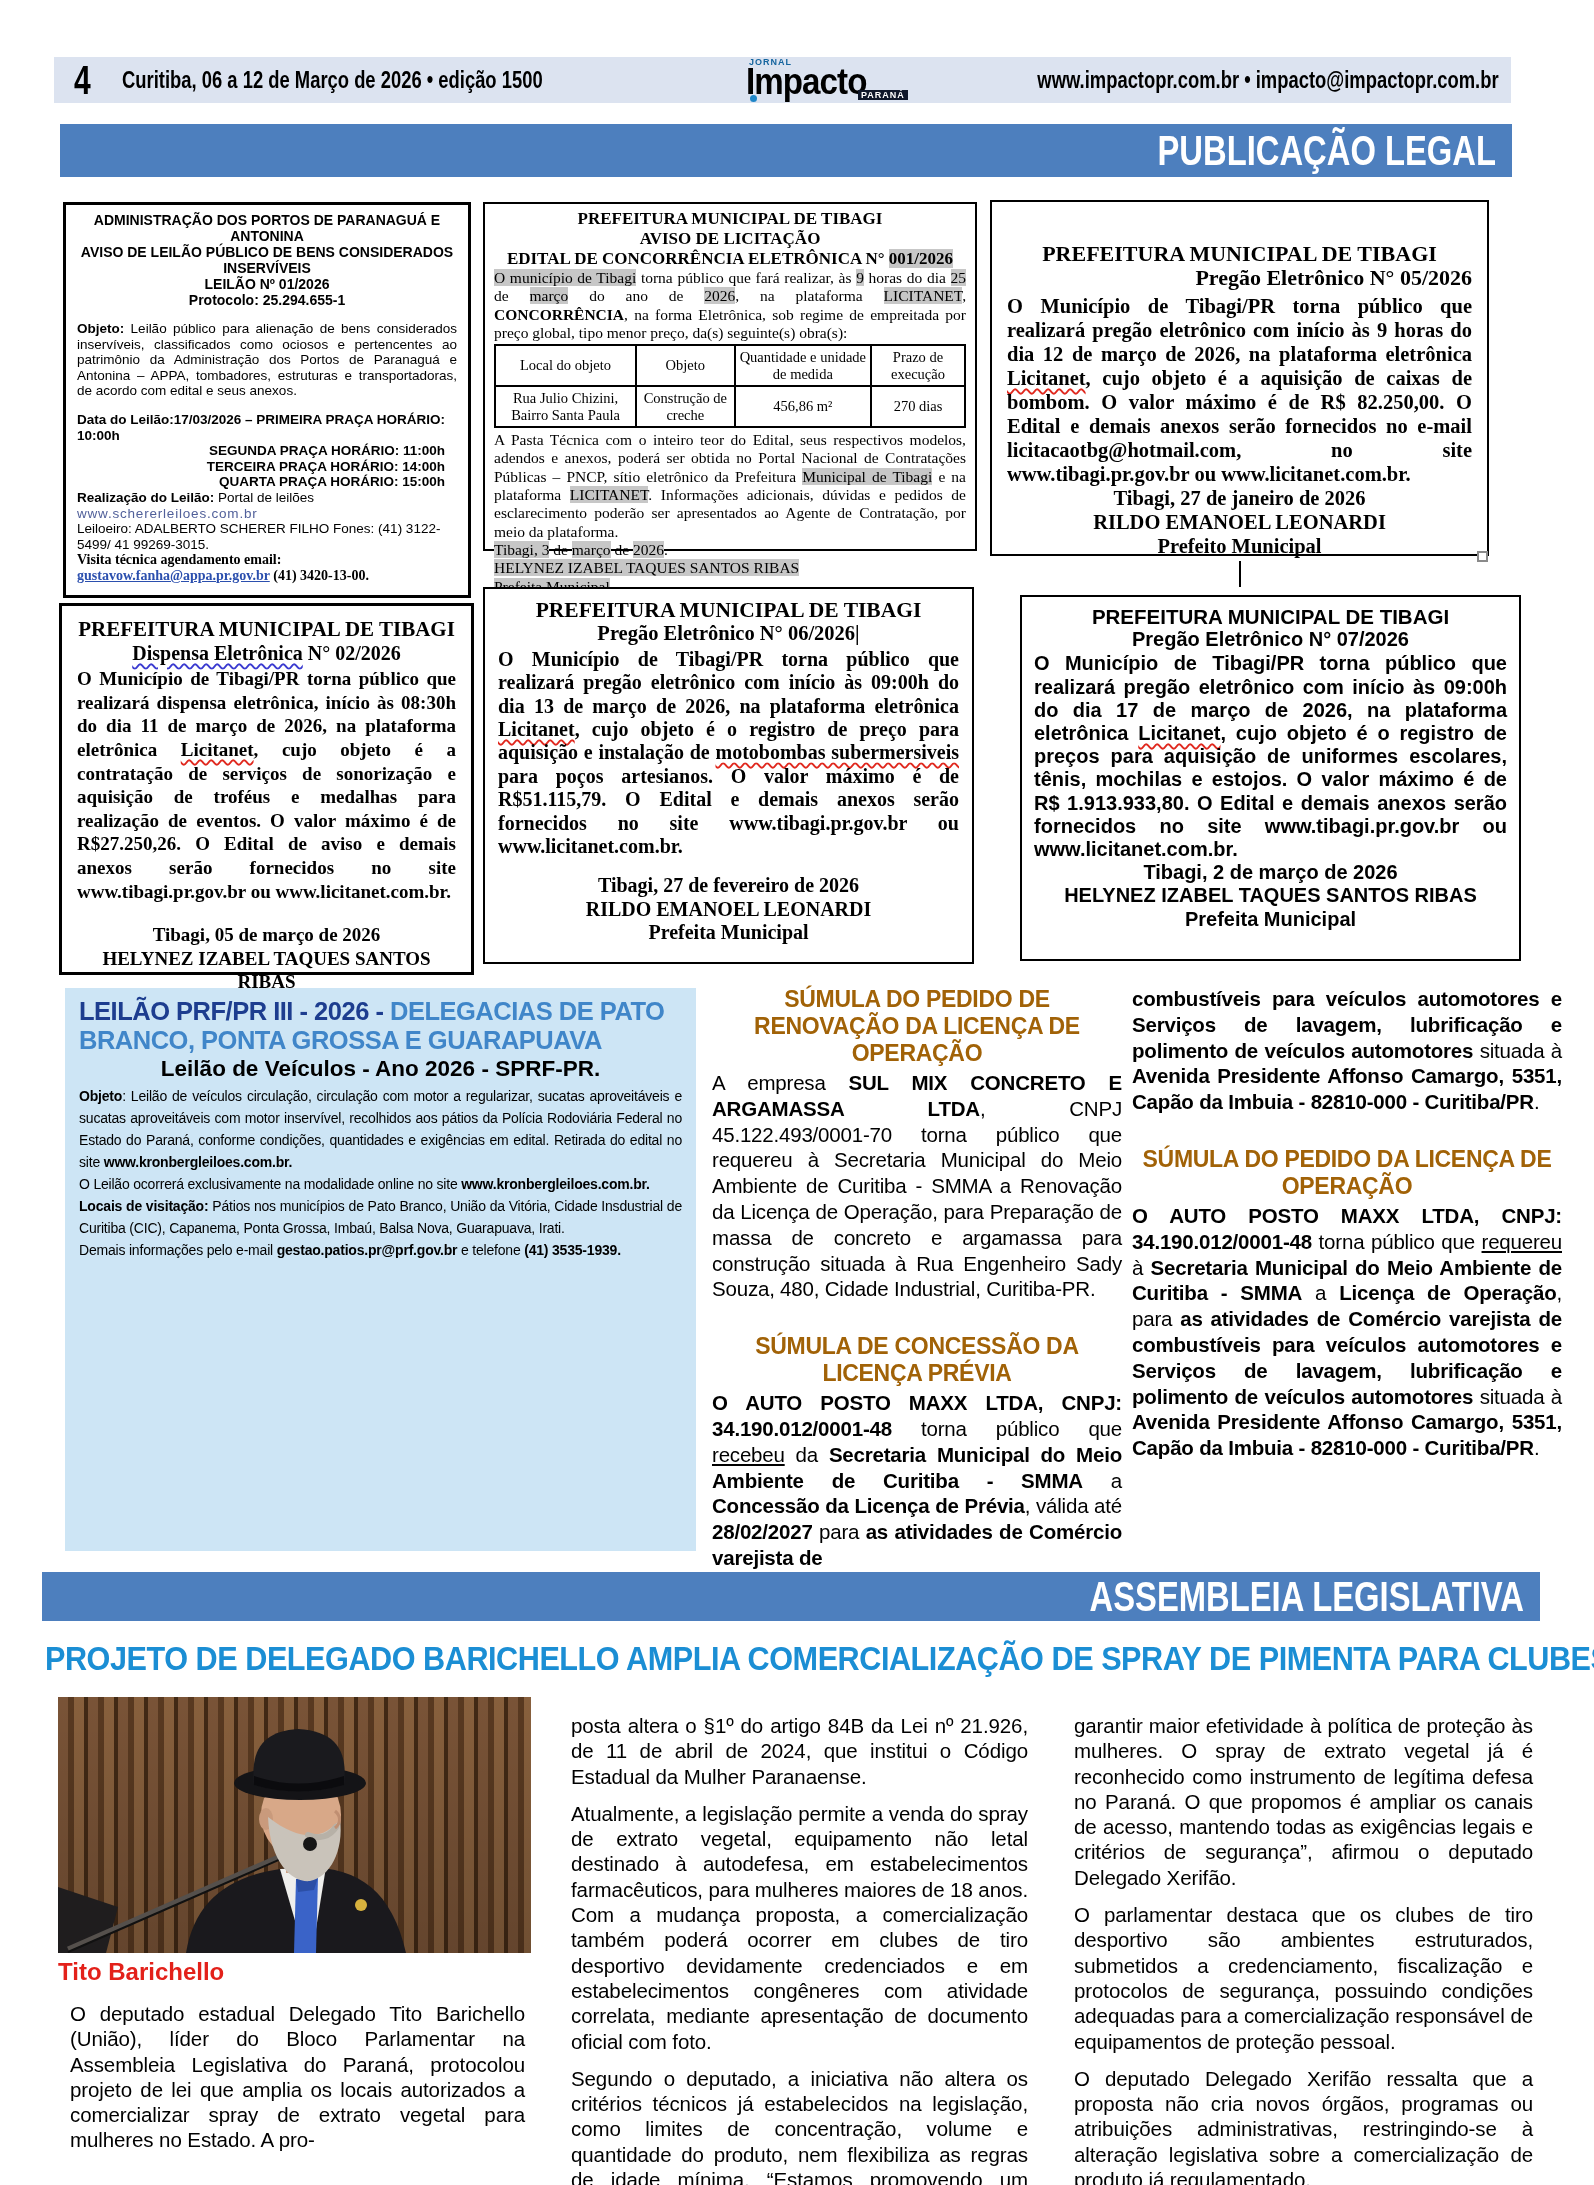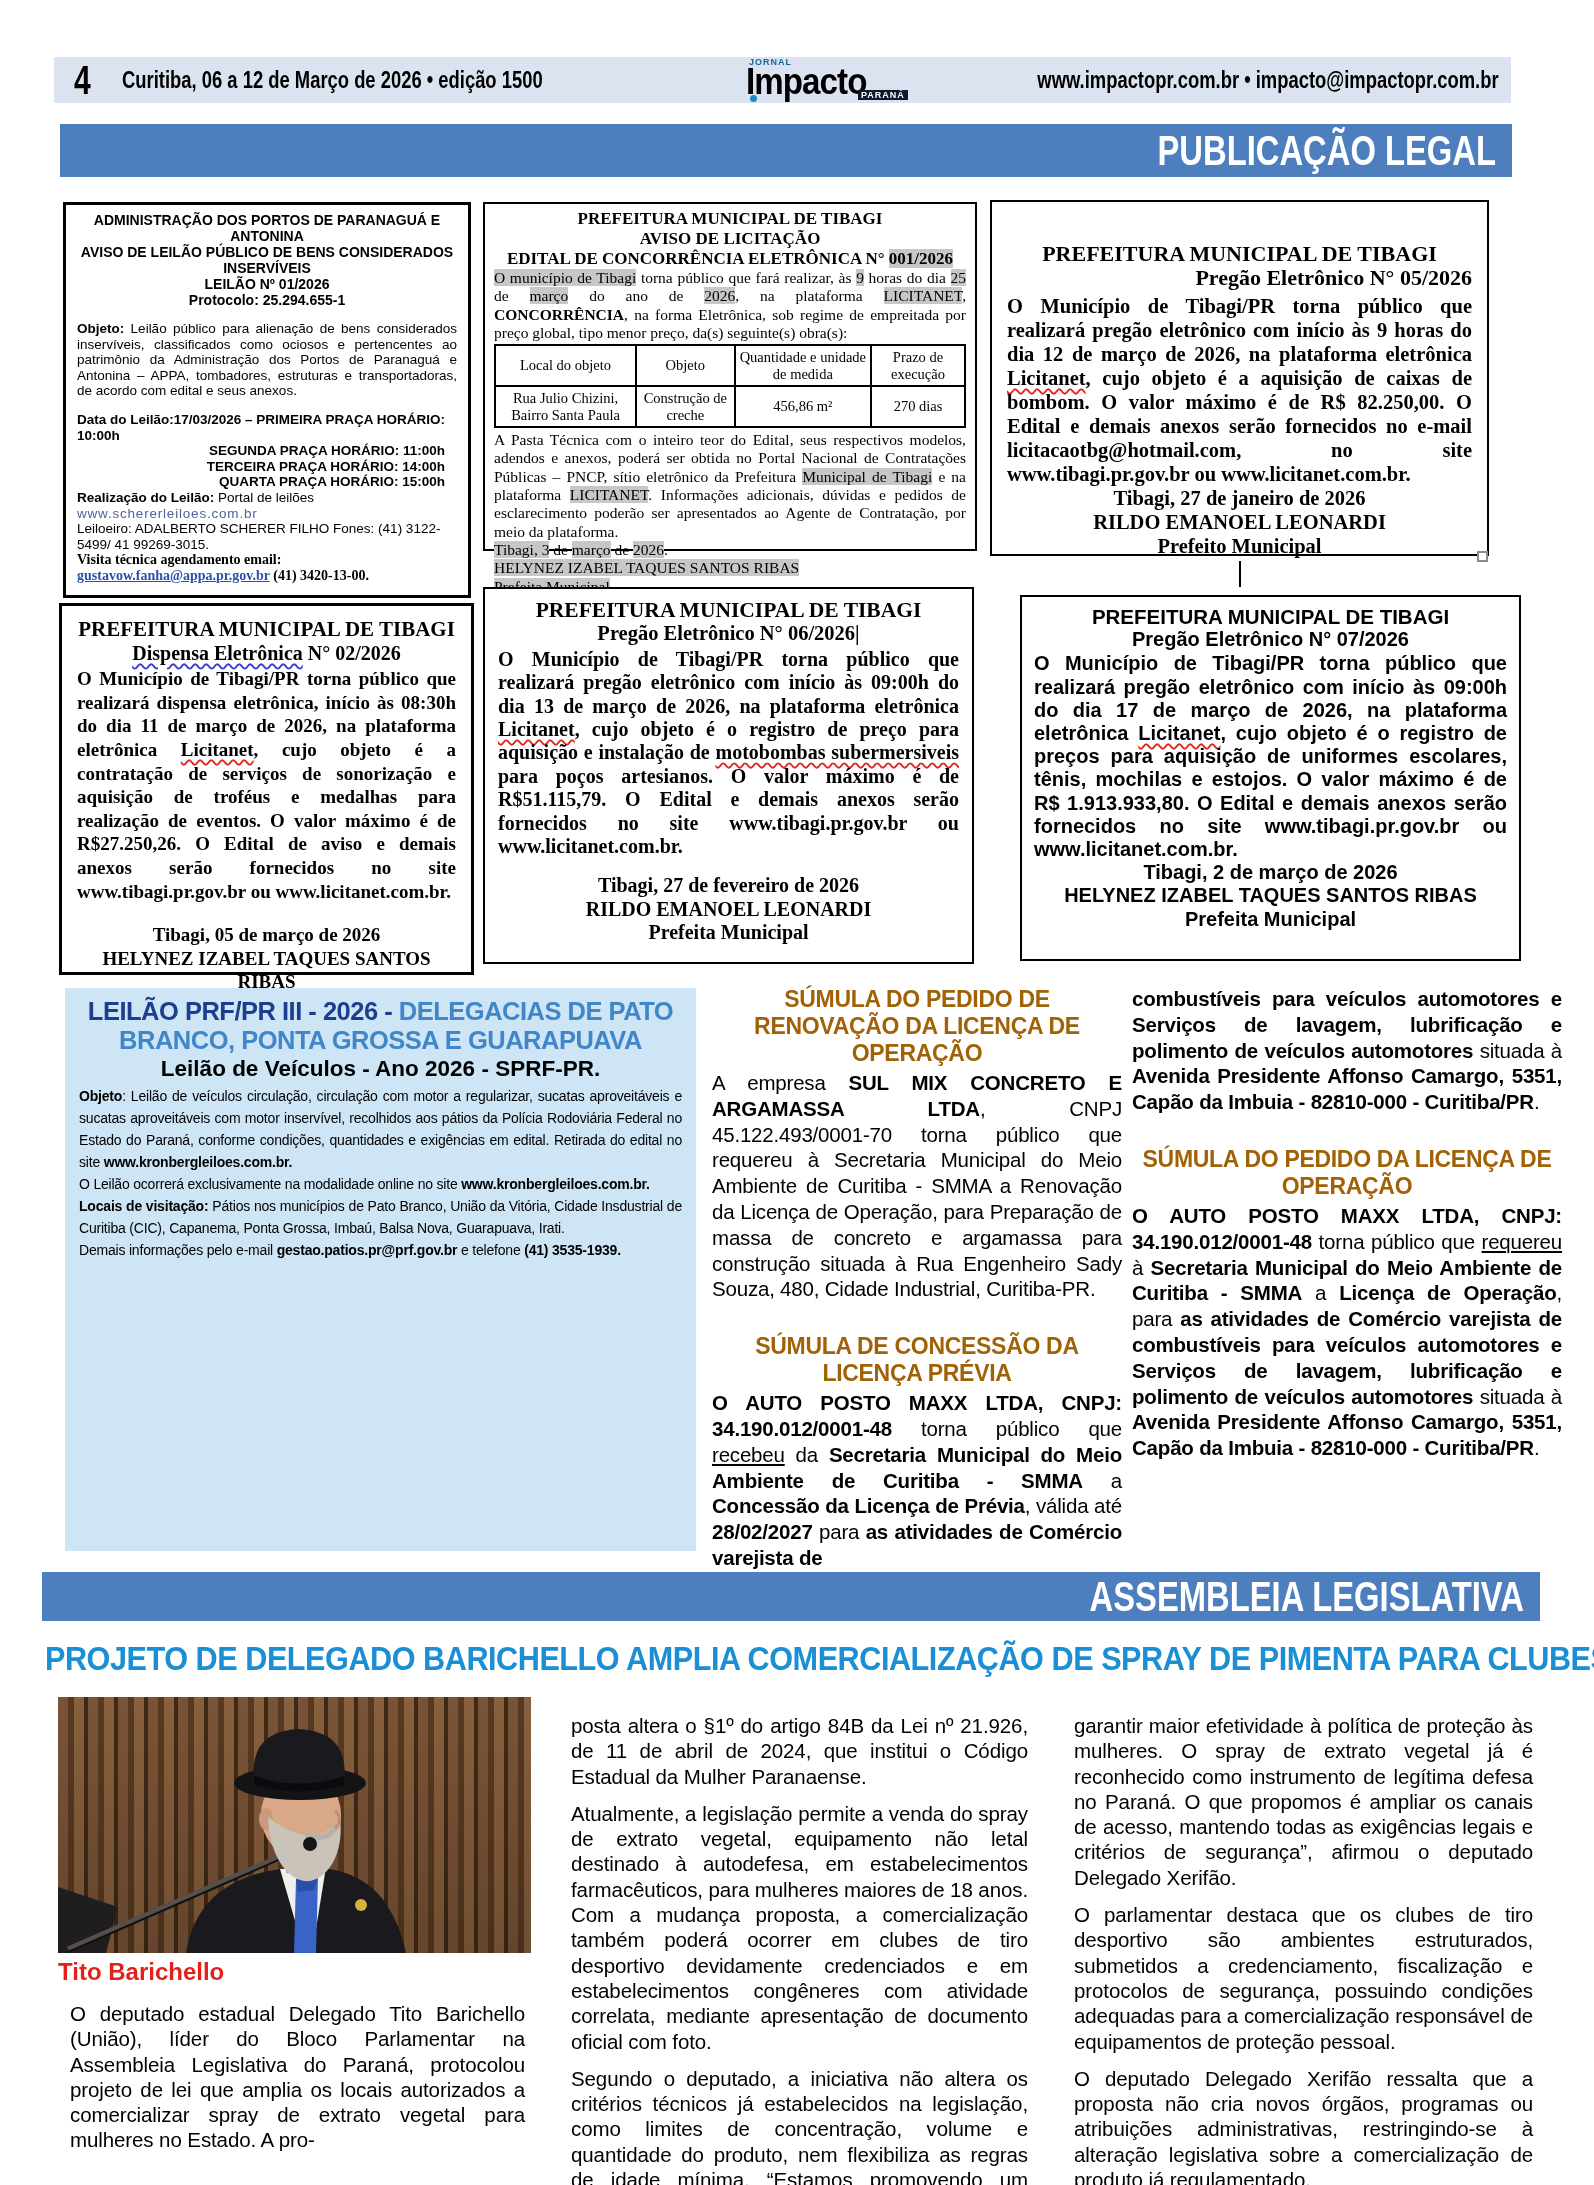--- a/index.html
+++ b/index.html
@@ -69,21 +69,21 @@
 
 .bx6{left:1020px;top:595px;width:501px;height:366px;padding:8px 12px;font-weight:700;font-size:20px;line-height:23.2px}
 .bx6 .h1{text-align:center;font-size:20.5px}
 .bx6 .h2{text-align:center;font-size:20px;margin-bottom:1px}
 .bx6 .foot{text-align:center}
 
 .stray{position:absolute;left:1477px;top:551px;width:11px;height:11px;border:2px solid #8a8a8a;background:#fff}
 
 
 .prf{position:absolute;left:65px;top:988px;width:631px;height:563px;background:#cde5f5;padding:9px 14px 0}
-.prf-title{text-align:center;font-weight:700;font-size:25.5px;line-height:29px;letter-spacing:-.5px}
+.prf-title{text-align:left;font-weight:700;font-size:25.5px;line-height:29px;letter-spacing:-.5px}
 .prf-sub{text-align:center;font-weight:700;font-size:22.5px;line-height:28px;margin-bottom:2px}
 .prf p{text-align:justify;font-size:14px;line-height:22px;letter-spacing:-.2px}
 
 
 .sumcol{position:absolute;font-size:20.5px;line-height:25.8px;text-align:justify;letter-spacing:-.2px}
 .sum-mid{left:712px;top:986px;width:410px}
 .sum-right{left:1132px;top:986px;width:430px}
 .sum-h{color:#a16207;font-weight:700;text-align:center;font-size:23px;line-height:27px;letter-spacing:-.3px;margin-bottom:3px}
 .mt{margin-top:31px}
 

